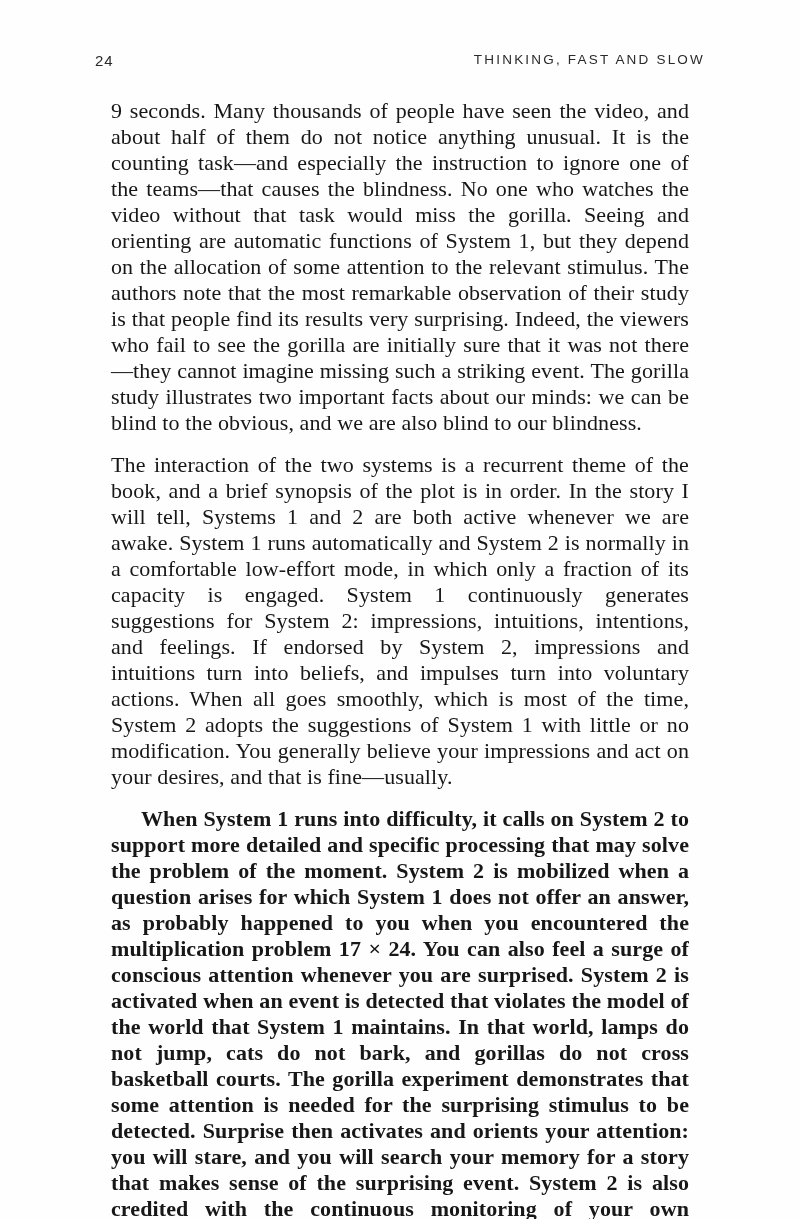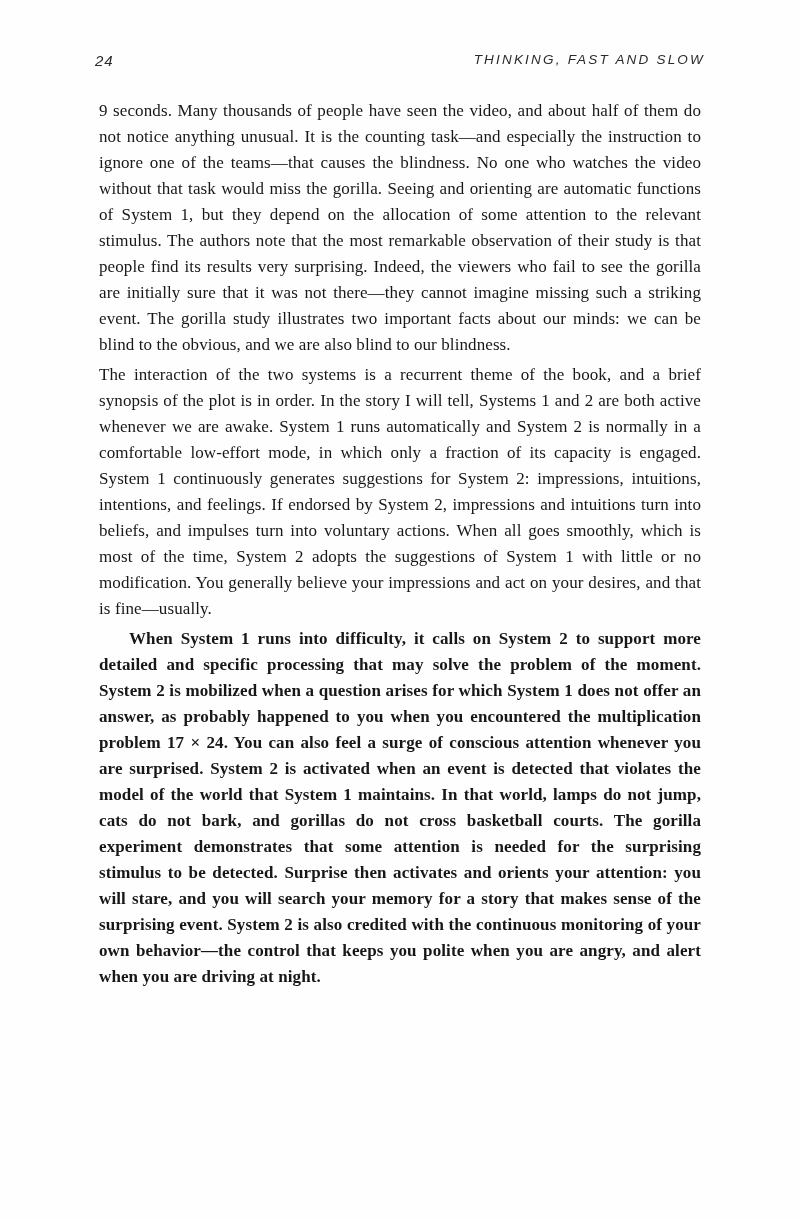--- a/index.html
+++ b/index.html
@@ -16,42 +16,41 @@
     box-sizing: border-box;
     padding: 52px 95px 0 95px;
     font-family: "Liberation Serif", serif;
     color: #171717;
     overflow: hidden;
   }
   .running-header {
     position: relative;
     height: 22px;
     margin-bottom: 24px;
-    font-style: italic;
   }
   .page-number {
     position: absolute;
     left: 0;
     top: 0;
     font-family: "Liberation Sans", sans-serif;
     font-size: 15px;
     letter-spacing: 1px;
     color: #2a2a2a;
   }
   .running-head {
     display: block;
     text-align: right;
     font-family: "Liberation Sans", sans-serif;
     font-size: 13.5px;
     letter-spacing: 2.2px;
     color: #2a2a2a;
   }
   .para {
-    margin: 4px;
-    font-size: 17px;
+    margin: 16px;
+    font-size: 22px;
     line-height: 26px;
     text-align: justify;
     letter-spacing: 0.1px;
   }
   .para.no-indent { text-indent: 0; }
   .para.indent { text-indent: 30px; font-weight: bold; }
   .section-heading {
     margin: 32px 0 20px 0;
     text-align: center;
     font-weight: normal;

